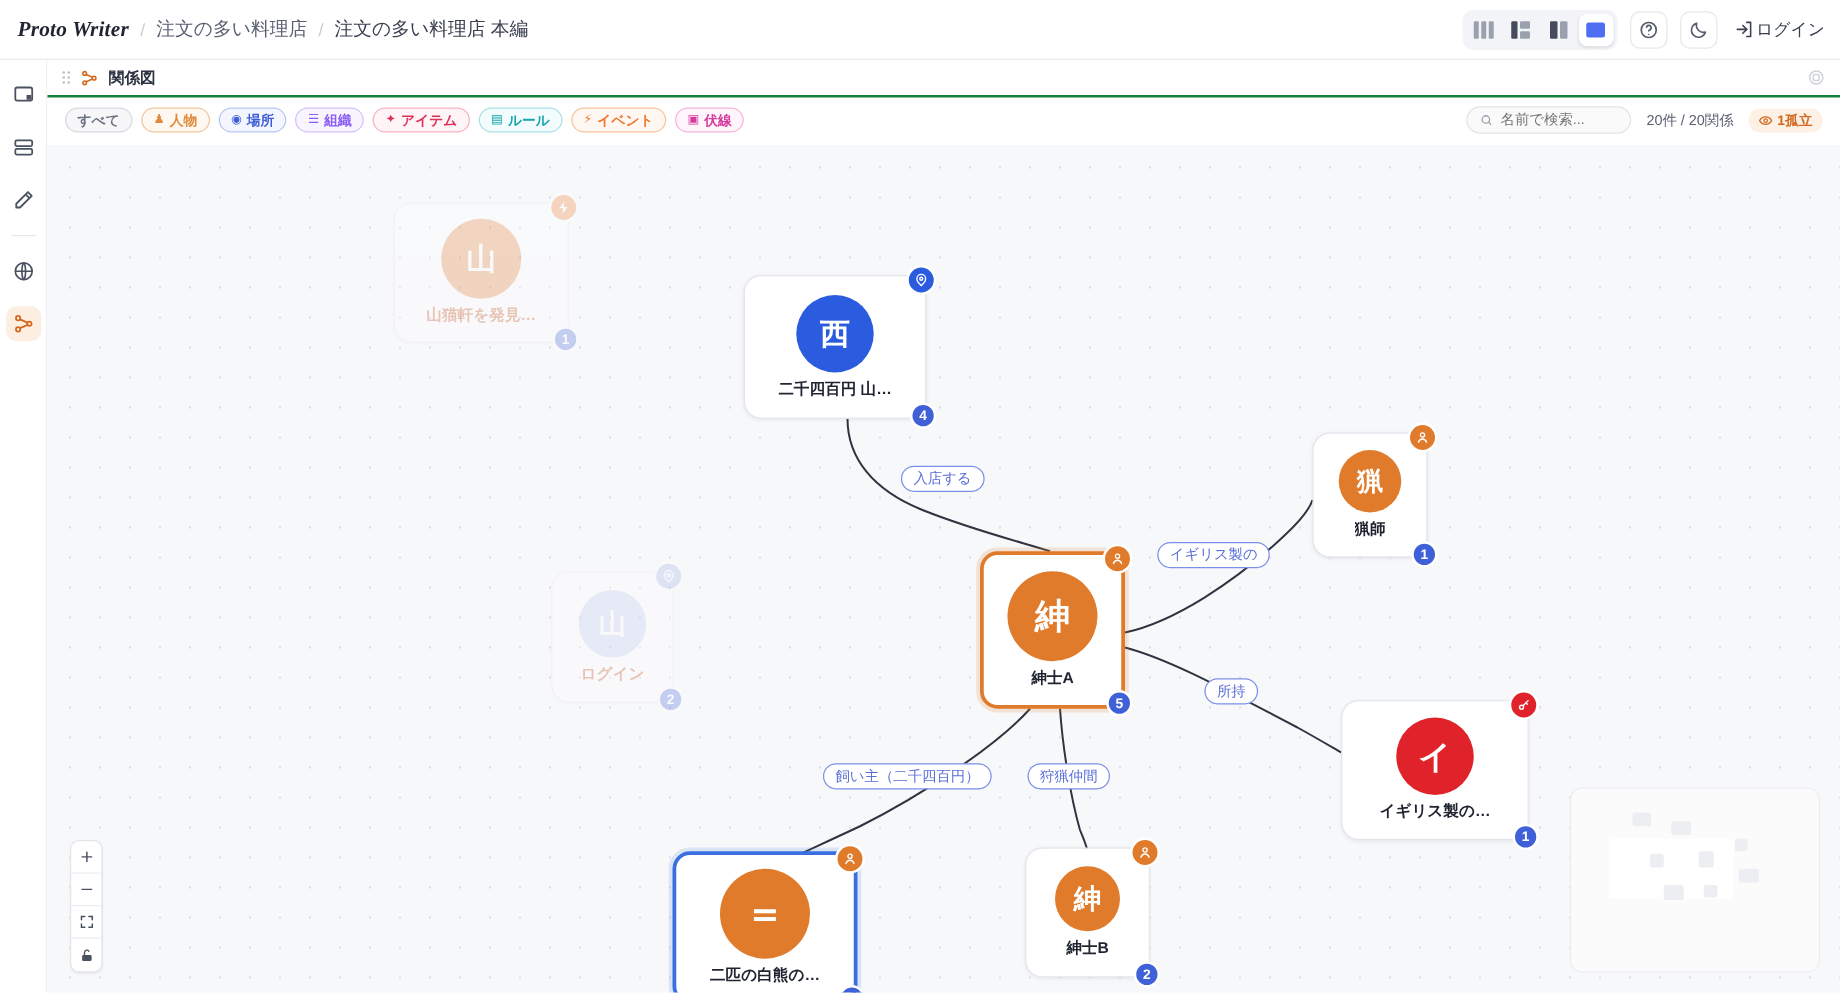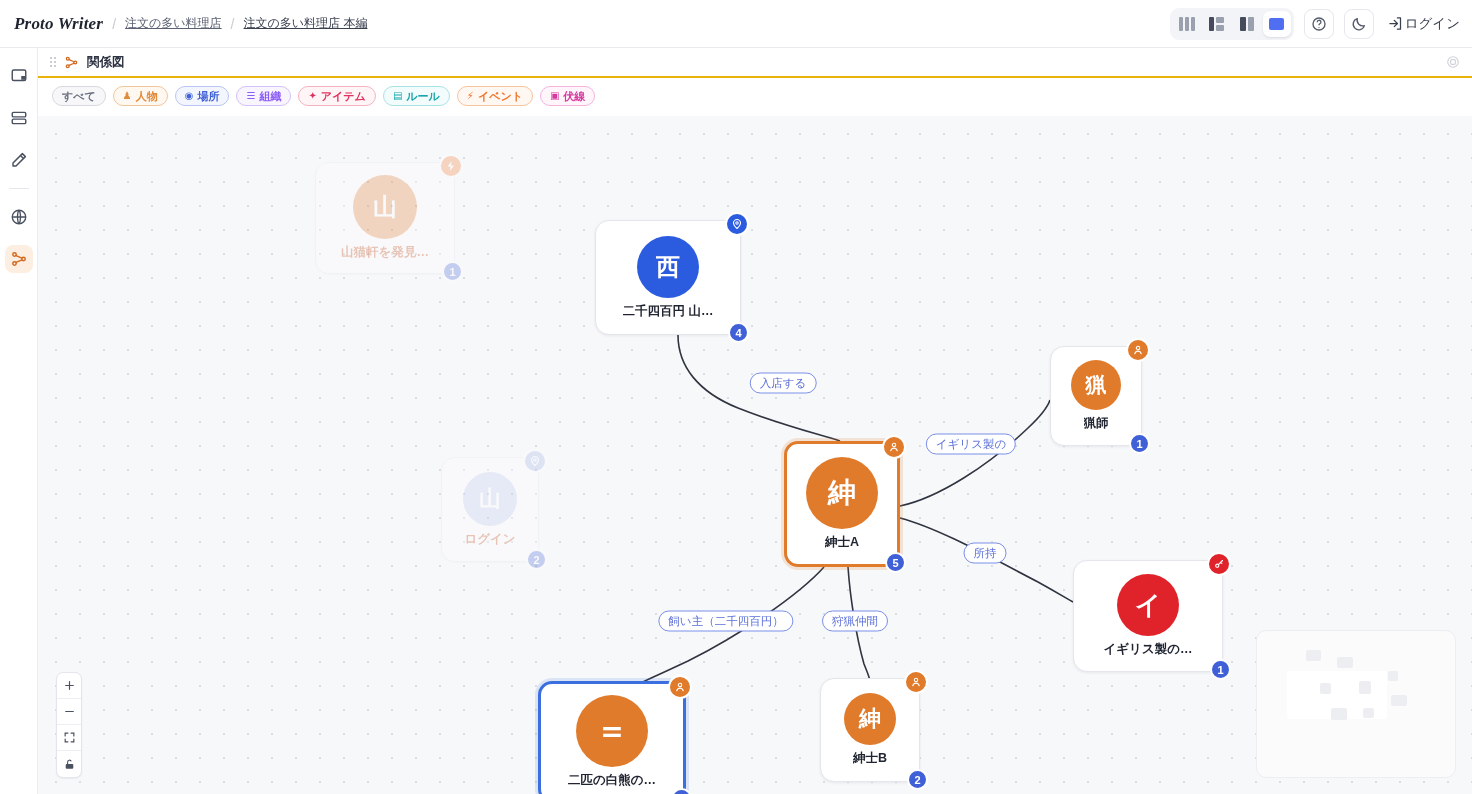--- a/index.html
+++ b/index.html
@@ -13,21 +13,21 @@
   .topbar{
     height:48px; width:1472px; display:flex; align-items:center;
     border-bottom:1px solid #e9eaee; background:#fff; position:relative;
   }
   .brand{
     font-family:"Liberation Serif","DejaVu Serif",serif;
     font-style:italic; font-weight:700; font-size:17px; color:#1f2430;
     margin-left:14px; letter-spacing:.2px;
   }
   .crumb-sep{ color:#c9ccd4; margin:0 9px; font-size:14px; }
-  .crumb{ color:#5b6172; font-size:12px;text-decoration:underline; }
+  .crumb{ color:#5b6172; font-size:15px; }
   .crumb.last{ color:#3a4050; }
   .topbar-right{ margin-left:auto; display:flex; align-items:center; gap:10px; padding-right:12px; }
 
   .layout-group{
     display:flex; align-items:center; gap:2px;
     background:#f3f4f7; border-radius:9px; padding:3px;
   }
   .layout-btn{
     width:28px;height:26px;border-radius:7px;display:flex;align-items:center;justify-content:center;
     background:transparent; cursor:pointer;
@@ -57,21 +57,21 @@
     display:flex; flex-direction:column; align-items:center; padding-top:14px; gap:14px;
   }
   .rail-btn{ width:28px;height:28px;border-radius:8px;display:flex;align-items:center;justify-content:center;cursor:pointer;color:#4a5160; }
   .rail-btn.active{ background:#fdeee2; color:#d2691e; }
   .rail-div{ width:20px;height:1px;background:#e6e7ec; }
 
   
   .panel{ position:absolute; left:38px; top:48px; width:1434px; height:746px; background:#fff; }
   .panel-head{
     height:30px; display:flex; align-items:center; gap:8px; padding:0 12px;
-    border-bottom:2px solid #eab308; position:relative; background:#fff;
+    border-bottom:2px solid #15803d; position:relative; background:#fff;
   }
   .grip{ display:grid;grid-template-columns:repeat(2,2px); gap:2px; cursor:grab; }
   .grip i{ display:block;width:2px;height:2px;background:#b9bdc7;border-radius:50%; }
   .panel-title{ font-size:12.5px;font-weight:700;color:#2d3342; }
   .panel-head-right{ margin-left:auto; color:#cfd2d8; display:flex; align-items:center; }
 
   
   .toolbar{
     height:36px; display:flex; align-items:center; padding:0 14px; gap:8px;
     background:#fff;
@@ -319,32 +319,49 @@
         <div class="pill" style="color: rgb(240, 118, 42); border-color: rgb(248, 196, 156); background: rgb(255, 247, 241);">
           <span class="gly">⚡</span>
           <span>イベント</span>
         </div>
         <div class="pill" style="color: rgb(214, 58, 158); border-color: rgb(245, 180, 222); background: rgb(255, 245, 251);">
           <span class="gly">▣</span>
           <span>伏線</span>
         </div>
       </div>
 
+    <div class="tb-right">
+      <div class="search">
+        <svg width="12" height="12" viewBox="0 0 24 24" fill="none" stroke="#9aa0ae" stroke-width="2.4" stroke-linecap="round">
+          <circle cx="11" cy="11" r="7"></circle>
+            <path d="M20 20l-4-4"></path>
+        </svg>
+        <input type="text" placeholder="名前で検索..." style="">
+      </div>
+      <span class="counts">20件 / 20関係</span>
+      <span class="isolated">
+        <svg width="11" height="11" viewBox="0 0 24 24" fill="none" stroke="#d2691e" stroke-width="2.2">
+          <path d="M1.5 12S5 5.5 12 5.5 22.5 12 22.5 12 19 18.5 12 18.5 1.5 12 1.5 12z"></path>
+            <circle cx="12" cy="12" r="3"></circle>
+        </svg>
+        <span>1孤立</span>
+      </span>
+    </div>
   </div>
 
   <div class="canvas">
     <svg class="edges" id="edge-svg">
         <path d="M 640 219 C 640 250 660 276 700 292 C 740 308 780 318 802 325" stroke="#2f3440" stroke-width="1.6" fill="none"></path>
         <path d="M 862 390 C 900 382 950 350 990 312 C 1005 298 1010 290 1012 284" stroke="#2f3440" stroke-width="1.6" fill="none"></path>
         <path d="M 862 402 C 900 412 950 440 1000 466 C 1018 476 1028 482 1035 486" stroke="#2f3440" stroke-width="1.6" fill="none"></path>
         <path d="M 786 451 C 760 480 700 520 650 545 C 618 560 600 568 590 573" stroke="#2f3440" stroke-width="1.6" fill="none"></path>
         <path d="M 810 451 C 812 480 818 520 826 548 C 830 558 832 562 832 566" stroke="#2f3440" stroke-width="1.6" fill="none"></path>
       </svg>
     <div id="edge-labels">
-        <div class="elabel" style="left: 745px; top: 267px;">入店する</div>
+        <div class="elabel" style="left: 716px; top: 267px;">入店する</div>
         <div class="elabel" style="left: 933px; top: 328px;">イギリス製の</div>
         <div class="elabel" style="left: 947px; top: 437px;">所持</div>
         <div class="elabel" style="left: 688px; top: 505px;">飼い主（二千四百円）</div>
         <div class="elabel" style="left: 817px; top: 505px;">狩猟仲間</div>
       </div>
     <div id="nodes">
         <div class="node dim" style="left: 277px; top: 46px; width: 140px; height: 112px;">
           <div class="avatar" style="width: 64px; height: 64px; background: rgb(224, 123, 43); font-size: 24px;">山</div>
           <div class="node-label">山猫軒を発見…</div>
           <div class="type-badge" style="background: rgb(240, 118, 42);">

